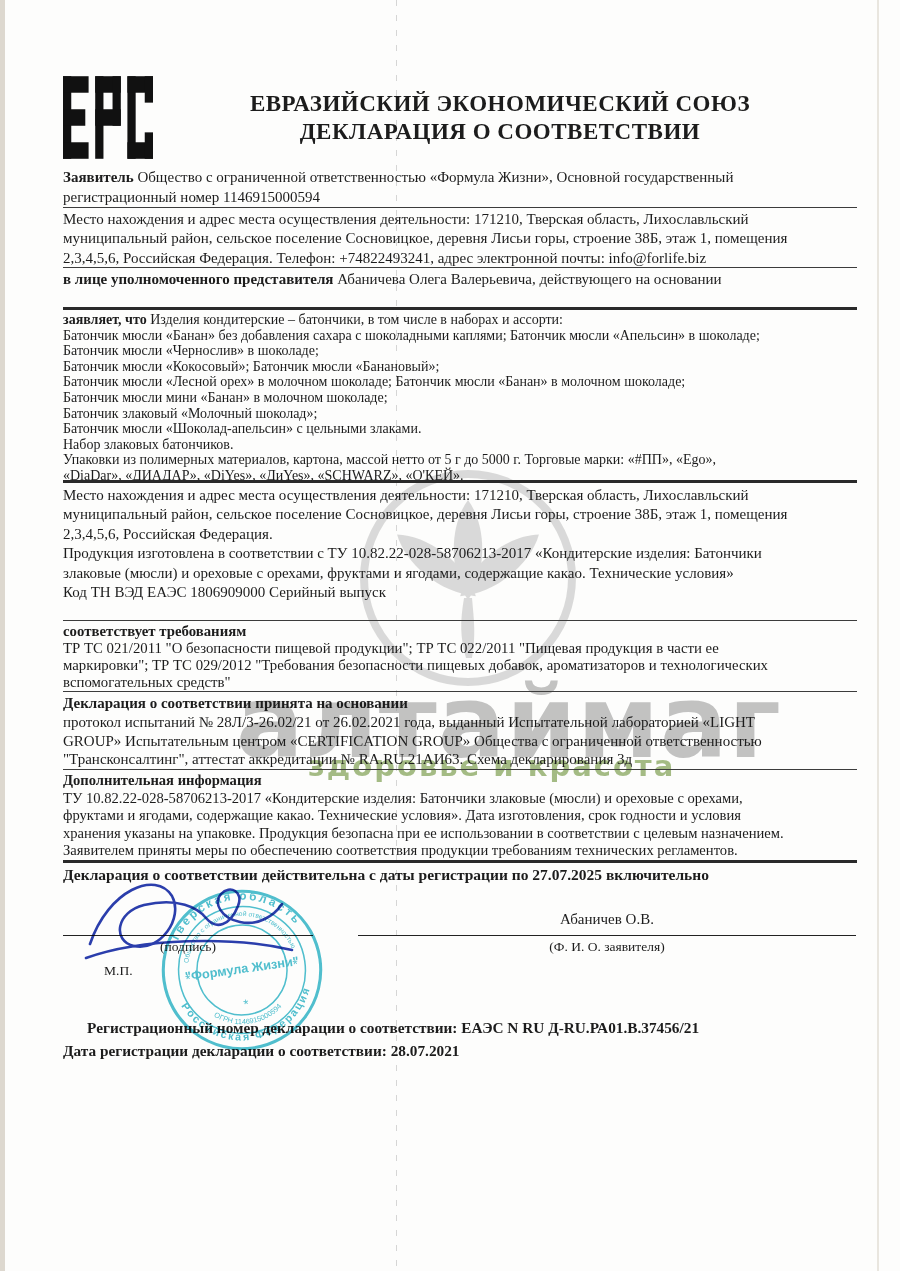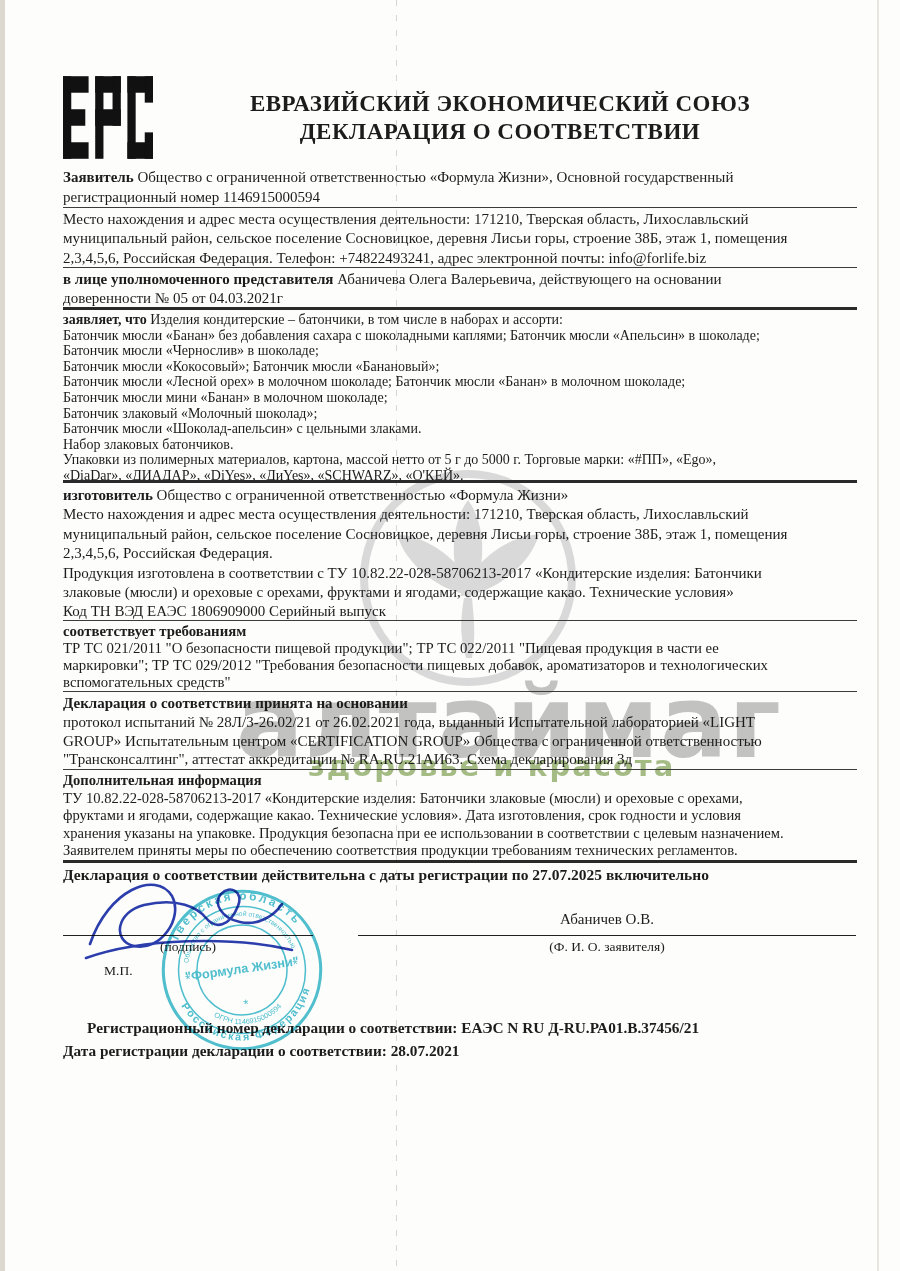--- a/index.html
+++ b/index.html
@@ -116,39 +116,37 @@
   </div>
 
   <div class="sec bt" id="sec-address">
     <div class="ln">Место нахождения и адрес места осуществления деятельности: 171210, Тверская область, Лихославльский</div>
     <div class="ln">муниципальный район, сельское поселение Сосновицкое, деревня Лисьи горы, строение 38Б, этаж 1, помещения</div>
     <div class="ln">2,3,4,5,6, Российская Федерация. Телефон: +74822493241, адрес электронной почты: info@forlife.biz</div>
   </div>
 
   <div class="sec bt" id="sec-rep">
     <div class="ln"><b class="lbl">в лице уполномоченного представителя</b> <span>Абаничева Олега Валерьевича, действующего на основании</span></div>
-    <div class="ln">доверенности № 05 от 04.03.2021г</div>
   </div>
 
   <div class="sec bt-thick" id="sec-declares">
     <div class="ln"><b class="lbl">заявляет, что</b> <span>Изделия кондитерские – батончики, в том числе в наборах и ассорти:</span></div>
     <div class="ln">Батончик мюсли «Банан» без добавления сахара с шоколадными каплями; Батончик мюсли «Апельсин» в шоколаде;</div>
     <div class="ln">Батончик мюсли «Чернослив» в шоколаде;</div>
     <div class="ln">Батончик мюсли «Кокосовый»; Батончик мюсли «Банановый»;</div>
     <div class="ln">Батончик мюсли «Лесной орех» в молочном шоколаде; Батончик мюсли «Банан» в молочном шоколаде;</div>
     <div class="ln">Батончик мюсли мини «Банан» в молочном шоколаде;</div>
     <div class="ln">Батончик злаковый «Молочный шоколад»;</div>
     <div class="ln">Батончик мюсли «Шоколад-апельсин» с цельными злаками.</div>
     <div class="ln">Набор злаковых батончиков.</div>
     <div class="ln">Упаковки из полимерных материалов, картона, массой нетто от 5 г до 5000 г. Торговые марки: «#ПП», «Ego»,</div>
     <div class="ln">«DiaDar», «ДИАДАР», «DiYes», «ДиYes», «SCHWARZ», «О'КЕЙ».</div>
   </div>
 
   <div class="sec bt-thick" id="sec-manufacturer">
-    <div class="ln"><b class="lbl">изготовитель</b> <span>Общество с ограниченной ответственностью «Формула Жизни»</span></div>
     <div class="ln">Место нахождения и адрес места осуществления деятельности: 171210, Тверская область, Лихославльский</div>
     <div class="ln">муниципальный район, сельское поселение Сосновицкое, деревня Лисьи горы, строение 38Б, этаж 1, помещения</div>
     <div class="ln">2,3,4,5,6, Российская Федерация.</div>
     <div class="ln">Продукция изготовлена в соответствии с ТУ 10.82.22-028-58706213-2017 «Кондитерские изделия: Батончики</div>
     <div class="ln">злаковые (мюсли) и ореховые с орехами, фруктами и ягодами, содержащие какао. Технические условия»</div>
     <div class="ln">Код ТН ВЭД ЕАЭС  1806909000 Серийный выпуск</div>
   </div>
 
   <div class="sec bt" id="sec-compliance">
     <div class="ln lbl">соответствует требованиям</div>

